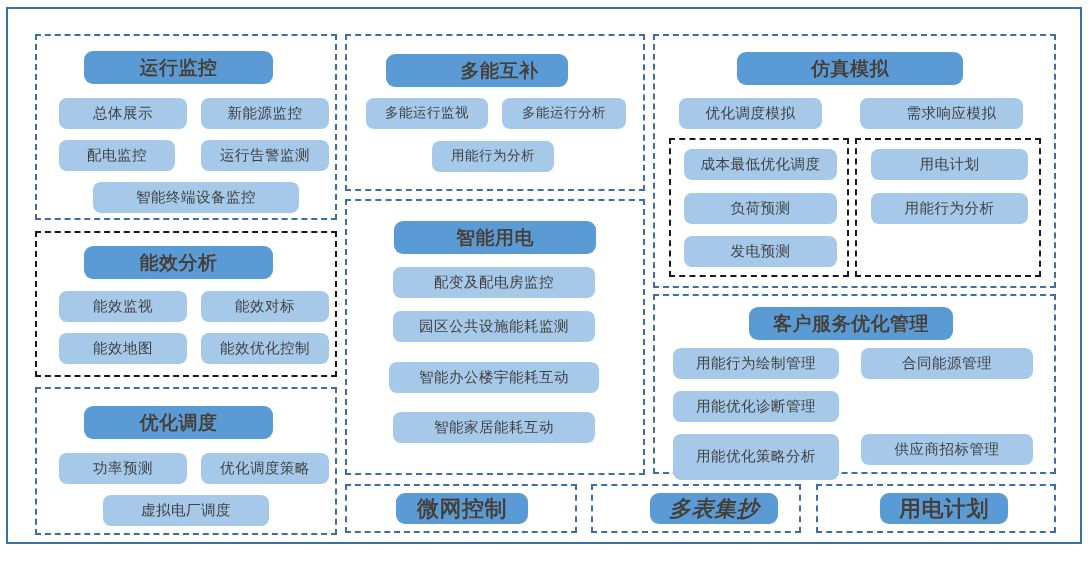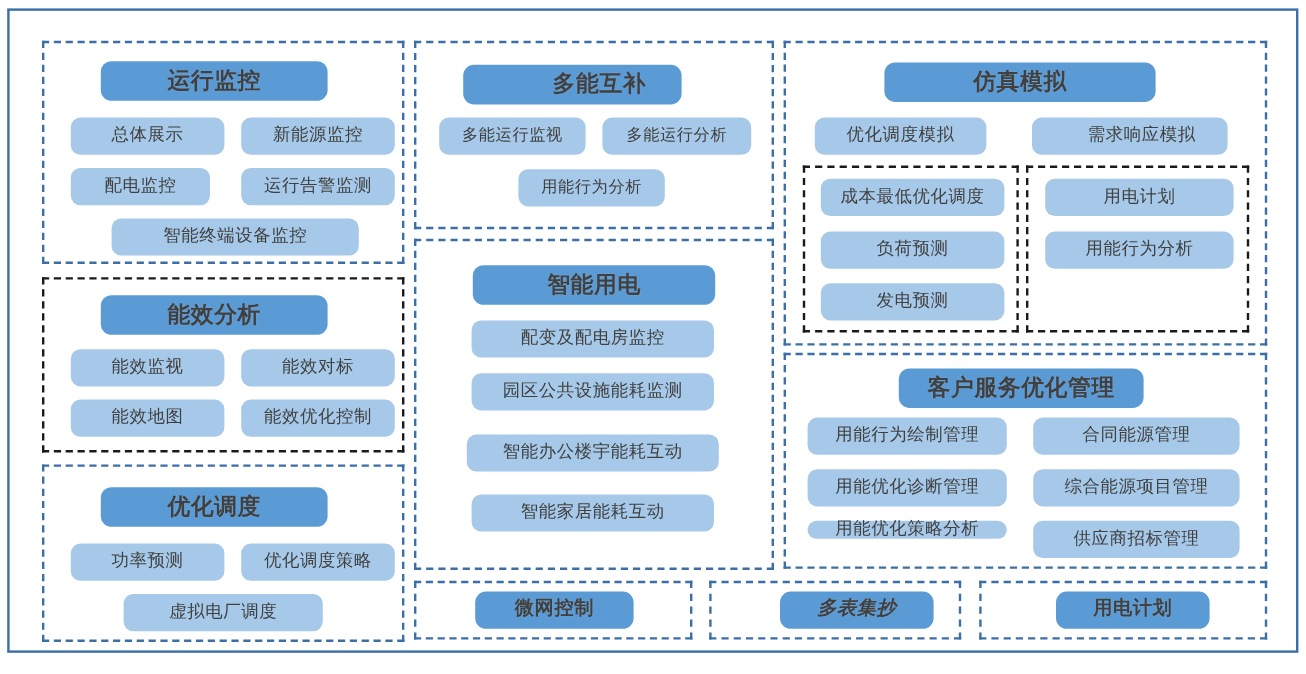--- a/index.html
+++ b/index.html
@@ -56,21 +56,21 @@
     white-space: nowrap;
     letter-spacing: 0.5px;
   }
   .pill.head {
     background: #5B9BD5;
     font-weight: bold;
     font-size: 19px;
     border-radius: 9px;
     text-shadow: 0 0 1px rgba(255,255,255,0.25);
   }
-  .pill.head.small { font-size: 16px; }
+  .pill.head.small { font-size: 22px; }
   .pill.item {
     background: #A6C9E9;
     font-size: 14.5px;
     font-weight: normal;
   }
   .pill.item.sm { font-size: 13.5px; }
 </style>
 </head>
 <body>
 
@@ -156,20 +156,19 @@
       </div>
     </div>
 
     <div class="group dashed-blue" style="left:645px; top:285px; width:403px; height:180px;">
       <div class="pill head" style="left:94px; top:11px; width:204px; height:33px;">客户服务优化管理</div>
 
       <div class="pill item" style="left:18px; top:52px; width:166px; height:31px;">用能行为绘制管理</div>
       <div class="pill item" style="left:206px; top:52px; width:172px; height:31px;">合同能源管理</div>
 
       <div class="pill item" style="left:18px; top:95px; width:166px; height:31px;">用能优化诊断管理</div>
-      <div class="pill item" style="left:206px; top:95px; width:172px; height:31px;">综合能源项目管理</div>
 
-      <div class="pill item" style="left:18px; top:138px; width:166px; height:15px;text-align:center;">用能优化策略分析</div>
+      <div class="pill item" style="left:18px; top:138px; width:166px; height:46px;text-align:center;">用能优化策略分析</div>
       <div class="pill item" style="left:206px; top:138px; width:172px; height:31px;">供应商招标管理</div>
     </div>
 
   </div>
 </div>
 
 </body></html>

